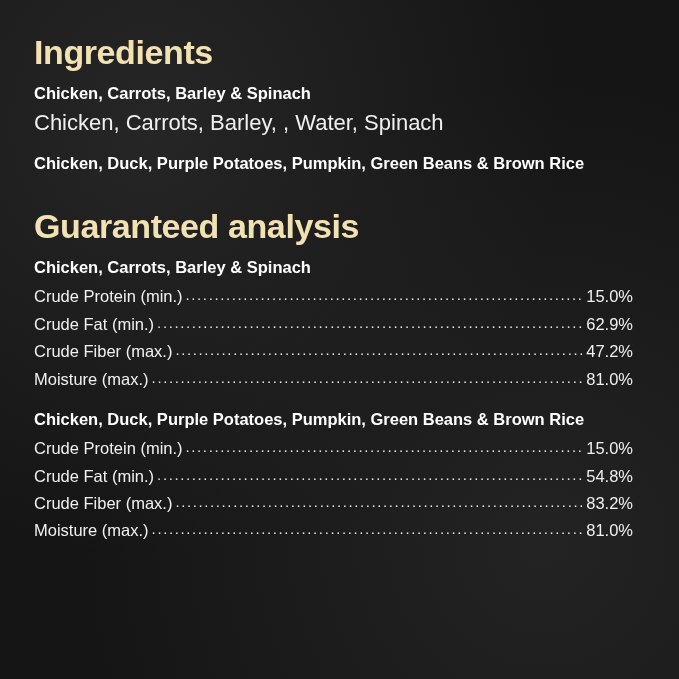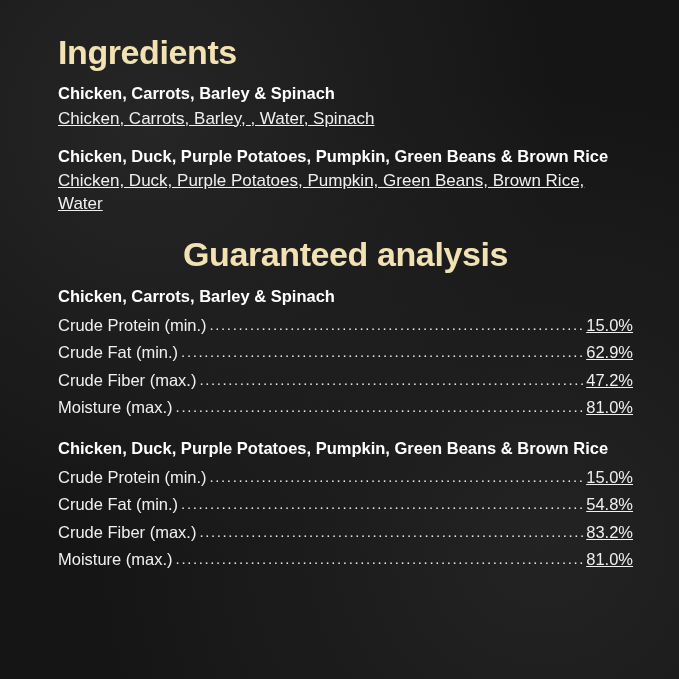--- a/index.html
+++ b/index.html
@@ -12,66 +12,64 @@
     background: #161616;
     font-family: "Liberation Sans", sans-serif;
     color: #ffffff;
     overflow: hidden;
   }
   .page {
     position: relative;
     width: 679px;
     height: 679px;
     box-sizing: border-box;
-    padding: 34px 46px 0 58px;
+    padding: 34px 46px 0 34px;
     background:
       radial-gradient(ellipse at 22% 18%, #262626 0%, rgba(38,38,38,0) 55%),
       radial-gradient(ellipse at 80% 80%, #232323 0%, rgba(35,35,35,0) 60%),
       #151515;
   }
   .section-title {
     font-size: 34px;
     font-weight: bold;
     color: #f2e2b3;
     letter-spacing: -0.4px;
     margin: 0 0 12px 0;
     line-height: 1.1;
   }
   .gtitle {
-    margin-top: 21px;
-    text-align: center;
+    margin-top: 34px;
   }
   .prod-name {
     font-size: 16.5px;
     font-weight: bold;
     color: #ffffff;
     line-height: 1.28;
     margin: 0 0 3px 0;
   }
   .prod-ing {
-    font-size: 17px;
+    font-size: 22px;
     font-weight: normal;
     color: #f0f0f0;
     line-height: 1.33;
     margin: 0 0 16px 0;
-    text-decoration: underline;
   }
   .ga-block {
     margin-bottom: 10px;
   }
   .ga-title {
     font-size: 16.5px;
     font-weight: bold;
     color: #ffffff;
     line-height: 1.28;
     margin: 0 0 5px 0;
   }
   .ga-row {
     display: flex;
-    align-items: center;
+    align-items: flex-start;
     font-size: 16.5px;
     color: #f0f0f0;
     line-height: 1.42;
     margin: 0;
     padding: 2px 0;
   }
   .ga-label {
     white-space: nowrap;
   }
   .ga-dots {
@@ -81,39 +79,37 @@
     margin: 0 3px;
     color: #e8e8e8;
     letter-spacing: 1.6px;
     font-size: 15px;
     position: relative;
     top: -1px;
   }
   .ga-value {
     white-space: nowrap;
     text-align: right;
-    text-decoration: underline;
   }
   .spacer-sm { height: 6px; }
 </style>
 </head>
 <body>
 
 <div class="page">
 
   <h1 class="section-title">Ingredients</h1>
 
   <div>
     <div class="prod-name">Chicken, Carrots, Barley &amp; Spinach</div>
     <div class="prod-ing">Chicken, Carrots, Barley, , Water, Spinach</div>
   </div>
 
   <div>
     <div class="prod-name">Chicken, Duck, Purple Potatoes, Pumpkin, Green Beans &amp; Brown Rice</div>
-    <div class="prod-ing">Chicken, Duck, Purple Potatoes, Pumpkin, Green Beans, Brown Rice, Water</div>
   </div>
 
   <h1 class="section-title gtitle">Guaranteed analysis</h1>
 
   <div class="ga-block">
     <div class="ga-title">Chicken, Carrots, Barley &amp; Spinach</div>
 
     <div class="ga-row">
       <span class="ga-label">Crude Protein (min.)</span>
       <span class="ga-dots">........................................................................................................................................</span>

